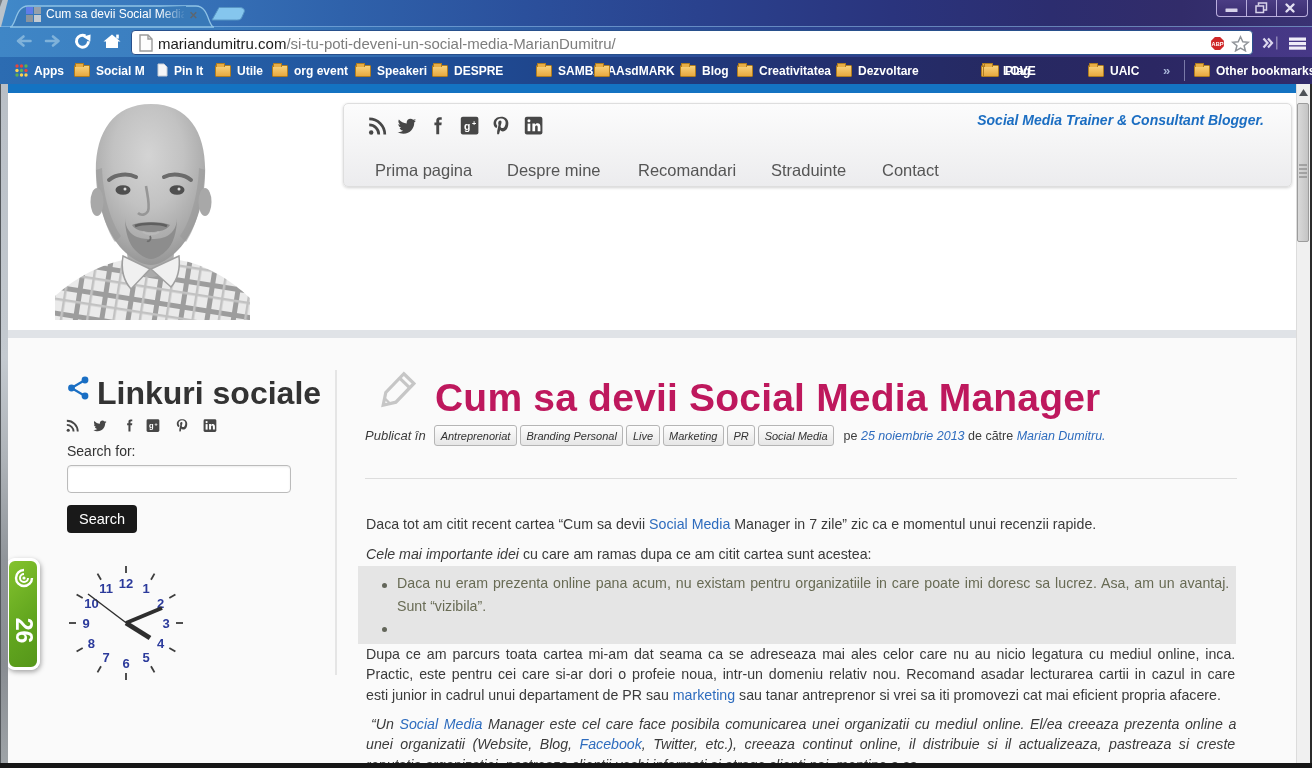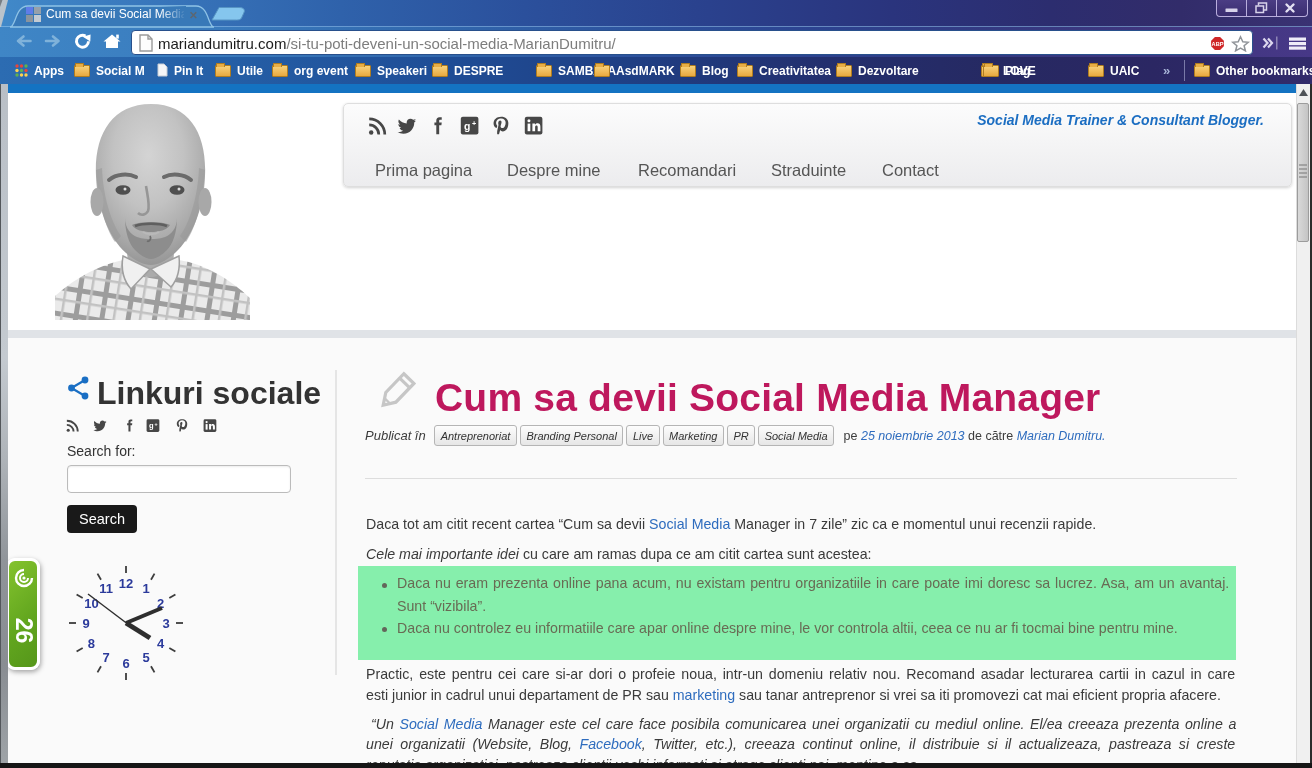--- a/index.html
+++ b/index.html
@@ -55,21 +55,21 @@
   #title { left:427px; top:283px; font-size:39px; font-weight:bold; color:#be185d; white-space:nowrap; letter-spacing:0.2px; }
   #metarow { left:357px; top:332px; width:920px; white-space:nowrap; }
   #pubin { font-style:italic; font-size:13px; color:#3c3c3c; margin-right:4px; }
   .tag { display:inline-block; font-style:italic; font-size:11px; color:#333; background:linear-gradient(#fdfdfd,#e6e6e6); border:1px solid #b5b5b5; border-radius:3px; padding:3.5px 5.5px; margin-right:3px; vertical-align:middle; }
   #meta2 { font-size:12.5px; color:#3c3c3c; margin-left:2px; }
   .lnk { color:#2e6cbe; }
   .it { font-style:italic; }
   #hr1 { left:357px; top:385px; width:872px; height:1px; background:#ddd; }
   .para { left:358px; width:900px; font-size:14.2px; color:#3a3a3a; line-height:20.5px; white-space:nowrap; }
   .pline { left:358px; font-size:14.2px; color:#3a3a3a; height:20.5px; line-height:20.5px; white-space:nowrap; }
-  #yellow { left:350px; top:473px; width:878px; height:94px; background:#86efac; }
+  #yellow { left:350px; top:473px; width:878px; height:78px; background:#e5e5e5; }
   .bullet { position:absolute; left:24px; width:5px; height:5px; border-radius:50%; background:#63665a; }
   .bline { position:absolute; left:39px; font-size:14.2px; color:#686b54; height:21px; line-height:21px; white-space:nowrap; }
 </style>
 </head>
 <body>
 <div class="abs" id="tabrow"></div>
 <div class="abs" id="toolrow"></div>
 <div class="abs" id="bookrow"></div>
 <svg class="abs" style="left:0;top:0;" width="14" height="28" viewBox="0 0 14 28">
     <polygon points="0,0 8,0 1,27 0,27" fill="#bac3cb"></polygon>
@@ -336,21 +336,21 @@
     <span id="meta2">pe <a class="lnk it">25 noiembrie 2013</a> de către <a class="lnk it">Marian Dumitru.</a></span>
   </div>
   <div class="abs" id="hr1"></div>
   <div class="abs para" style="top:421px;">Daca tot am citit recent cartea “Cum sa devii <a class="lnk">Social Media</a> Manager in 7 zile” zic ca e momentul unui recenzii rapide.</div>
   <div class="abs para" style="top:451px;"><i>Cele mai importante idei</i> cu care am ramas dupa ce am citit cartea sunt acestea:</div>
   <div class="abs" id="yellow">
     <div class="bullet" style="top:17px;"></div>
     <div class="bline" style="top:6.5px;word-spacing:0.95px;">Daca nu eram prezenta online pana acum, nu existam pentru organizatiile in care poate imi doresc sa lucrez. Asa, am un avantaj.</div>
     <div class="bline" style="top:29.5px;">Sunt “vizibila”.</div>
     <div class="bullet" style="top:61px;"></div>
-    <div class="bline" style="top:51.5px;">Daca nu controlez eu informatiile care apar online despre mine, le vor controla altii, ceea ce nu ar fi tocmai bine pentru mine.</div>
   </div>
+  <div class="abs pline" style="top:550.5px;word-spacing:2.0px;">Dupa ce am parcurs toata cartea mi-am dat seama ca se adreseaza mai ales celor care nu au nicio legatura cu mediul online, inca.</div>
   <div class="abs pline" style="top:591.5px;">esti junior in cadrul unui departament de PR sau <a class="lnk">marketing</a> sau tanar antreprenor si vrei sa iti promovezi cat mai eficient propria afacere.</div>
   <div class="abs pline" style="top:571px;word-spacing:1.92px;">Practic, este pentru cei care si-ar dori o profeie noua, intr-un domeniu relativ nou. Recomand asadar lecturarea cartii in cazul in care</div>
   <div class="abs pline it" style="top:620.5px;left:363px;word-spacing:1.67px;">“Un <a class="lnk it">Social Media</a> Manager este cel care face posibila comunicarea unei organizatii cu mediul online. El/ea creeaza prezenta online a</div>
   <div class="abs pline it" style="top:641px;word-spacing:3.57px;">unei organizatii (Website, Blog, <a class="lnk it">Facebook</a>, Twitter, etc.), creeaza continut online, il distribuie si il actualizeaza, pastreaza si creste</div>
   <div class="abs pline it" style="top:661.5px;">reputatia organizatiei, pastreaza clientii vechi informati si atrage clienti noi, mentine o co</div>
 </div>
 <div class="abs" id="bottombar"></div>
 
 </body></html>

